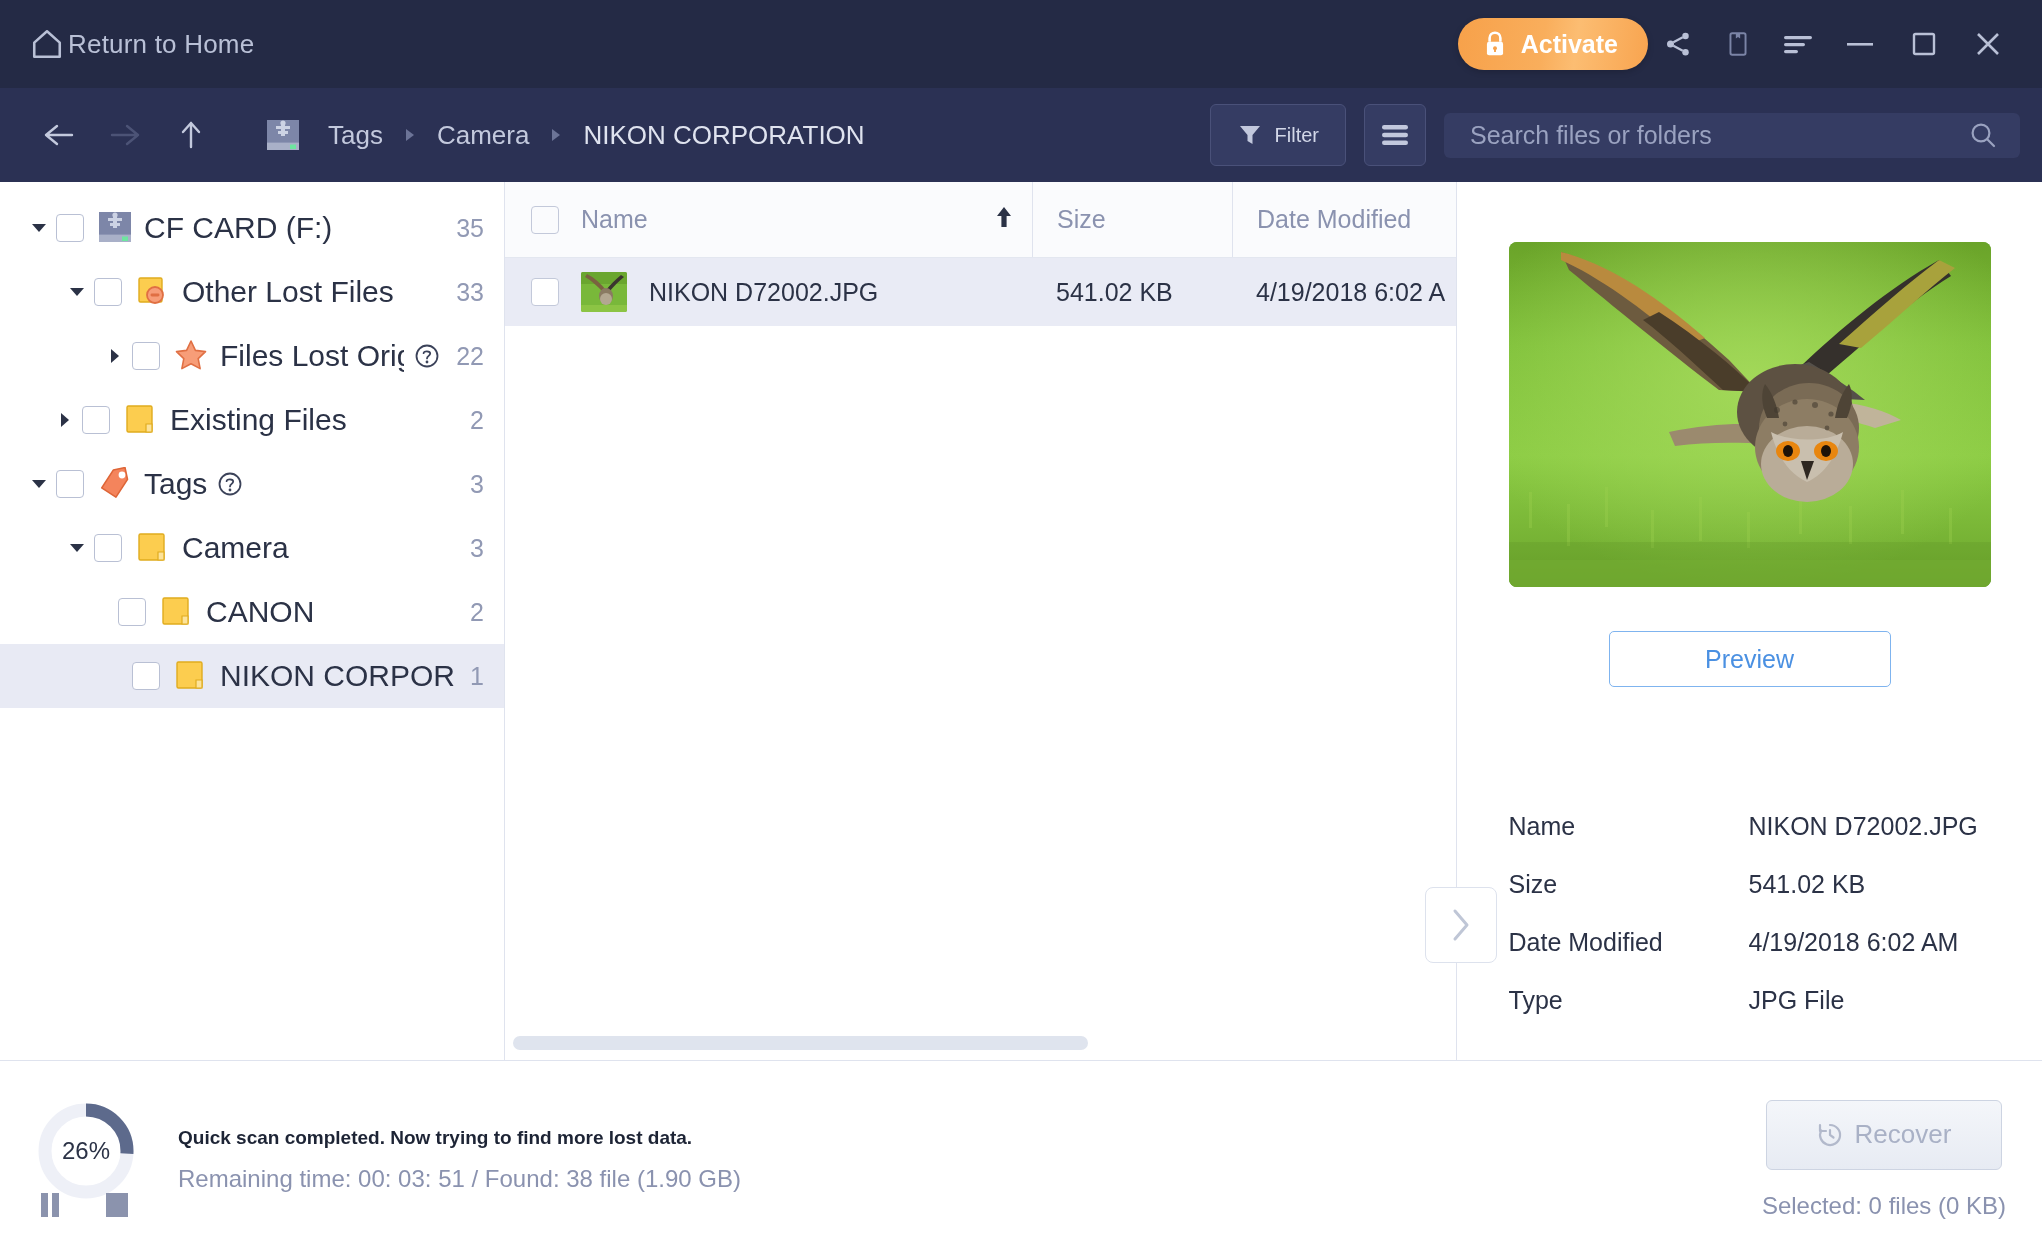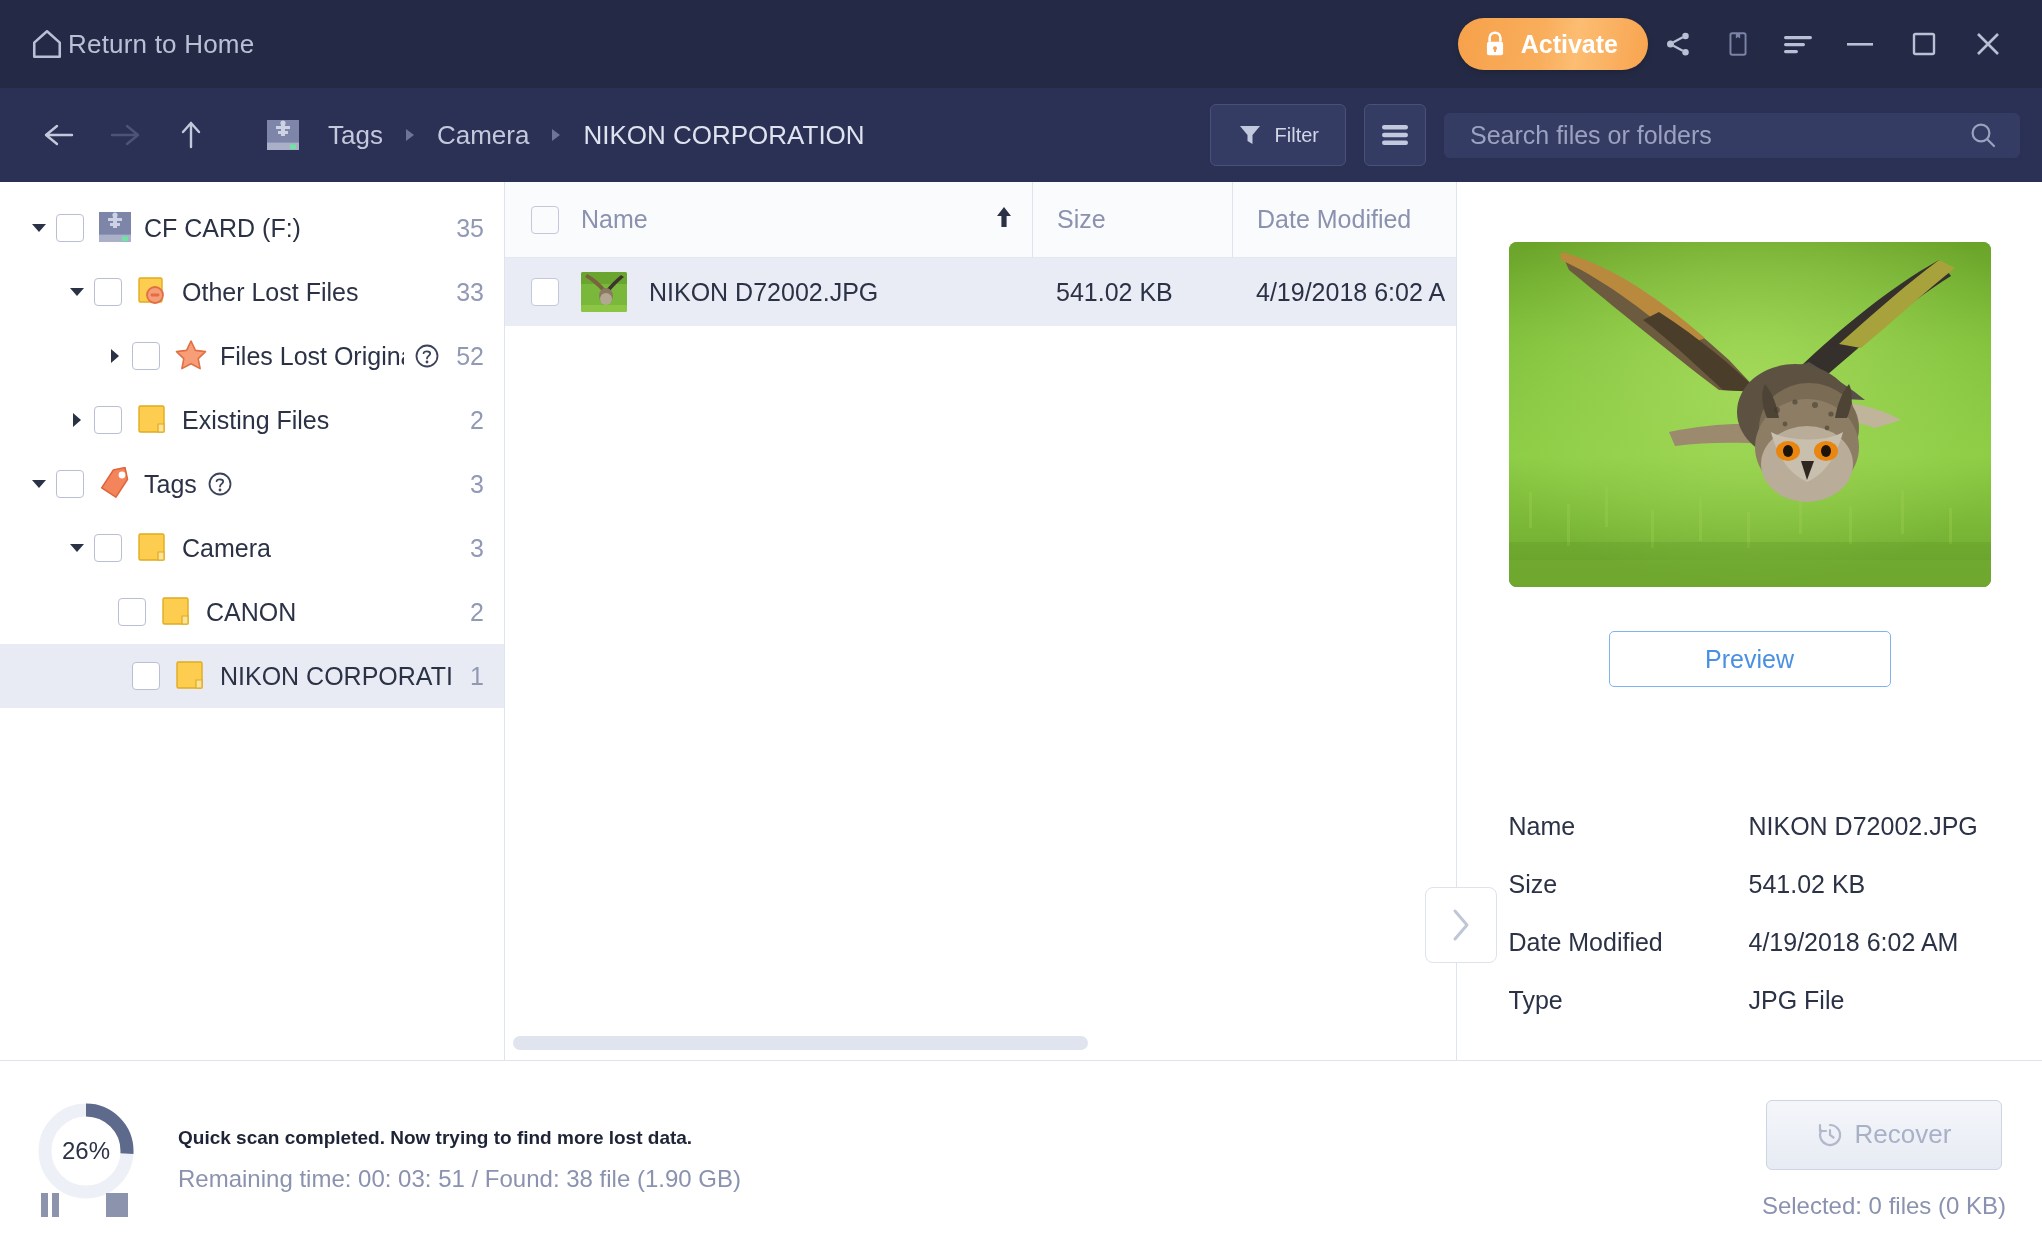--- a/index.html
+++ b/index.html
@@ -87,21 +87,21 @@
     cursor: pointer; position: relative;
   }
   .tree-row.selected { background: #e8eaf4; }
   .twisty { width: 34px; display: flex; align-items: center; justify-content: center; flex: 0 0 34px; }
   .twisty.spacer { visibility: hidden; }
   .cb {
     width: 28px; height: 28px; flex: 0 0 28px; border: 1.6px solid #b9c0d4;
     border-radius: 4px; background: #fff; margin-right: 14px;
   }
   .tree-icon { width: 38px; height: 34px; flex: 0 0 38px; margin-right: 8px; position: relative; }
-  .tree-label { font-size: 25px; color: #2b3246; white-space: nowrap; overflow: hidden; text-align: center; }
+  .tree-label { font-size: 30px; color: #2b3246; white-space: nowrap; overflow: hidden; text-align: center; }
   .help-icon { margin-left: 10px; flex: 0 0 auto; display: flex; align-items: center; }
   .tree-count { margin-left: auto; font-size: 25px; color: #9199b4; padding-left: 16px; }
 
   
   .filelist { flex: 1 1 auto; display: flex; flex-direction: column; min-width: 0; position: relative;
               border-right: 1px solid #dfe3ee; }
   .lheader {
     height: 76px; flex: 0 0 76px; display: flex; align-items: center;
     background: #fafbfd; border-bottom: 1px solid #e3e7f0;
   }
@@ -369,23 +369,23 @@
               <path d="M17 2 L21.4 11.4 L31.5 12.6 L24.2 19.6 L26.1 29.6 L17 24.8 L7.9 29.6 L9.8 19.6 L2.5 12.6 L12.6 11.4 Z" fill="#f79d78" stroke="#e06f43" stroke-width="1.6" stroke-linejoin="round"></path>
             </svg></span>
           <span class="tree-label">Files Lost Original N...</span>
           <span class="help-icon">
             <svg width="26" height="26" viewBox="0 0 26 26">
               <circle cx="13" cy="13" r="10.5" fill="none" stroke="#3b4259" stroke-width="1.8"></circle>
               <path d="M9.6 10.2 C9.6 7.6 16.2 7.6 16.2 10.6 C16.2 12.8 13 13 13 15.4" fill="none" stroke="#3b4259" stroke-width="1.8" stroke-linecap="round"></path>
               <circle cx="13" cy="19" r="1.4" fill="#3b4259"></circle>
             </svg>
           </span>
-          <span class="tree-count">52</span>
-        </div>
-        <div class="tree-row" style="padding-left: 60px;">
+          <span class="tree-count">22</span>
+        </div>
+        <div class="tree-row" style="padding-left: 48px;">
           <span class="twisty">
             <svg width="18" height="18" viewBox="0 0 18 18">
               <path d="M5 2 L13 9 L5 16 Z" fill="#2b3246"></path>
             </svg>
           </span>
           <span class="cb"></span>
           <span class="tree-icon"><svg width="34" height="32" viewBox="0 0 34 32">
               <rect x="3" y="3" width="25" height="26" rx="1.5" fill="#fccd4f" stroke="#e0ac1e" stroke-width="1.4"></rect>
               <path d="M22 21 h6 v8 h-6 z" fill="#fde39a" stroke="#e0ac1e" stroke-width="1.2"></path>
             </svg></span>

